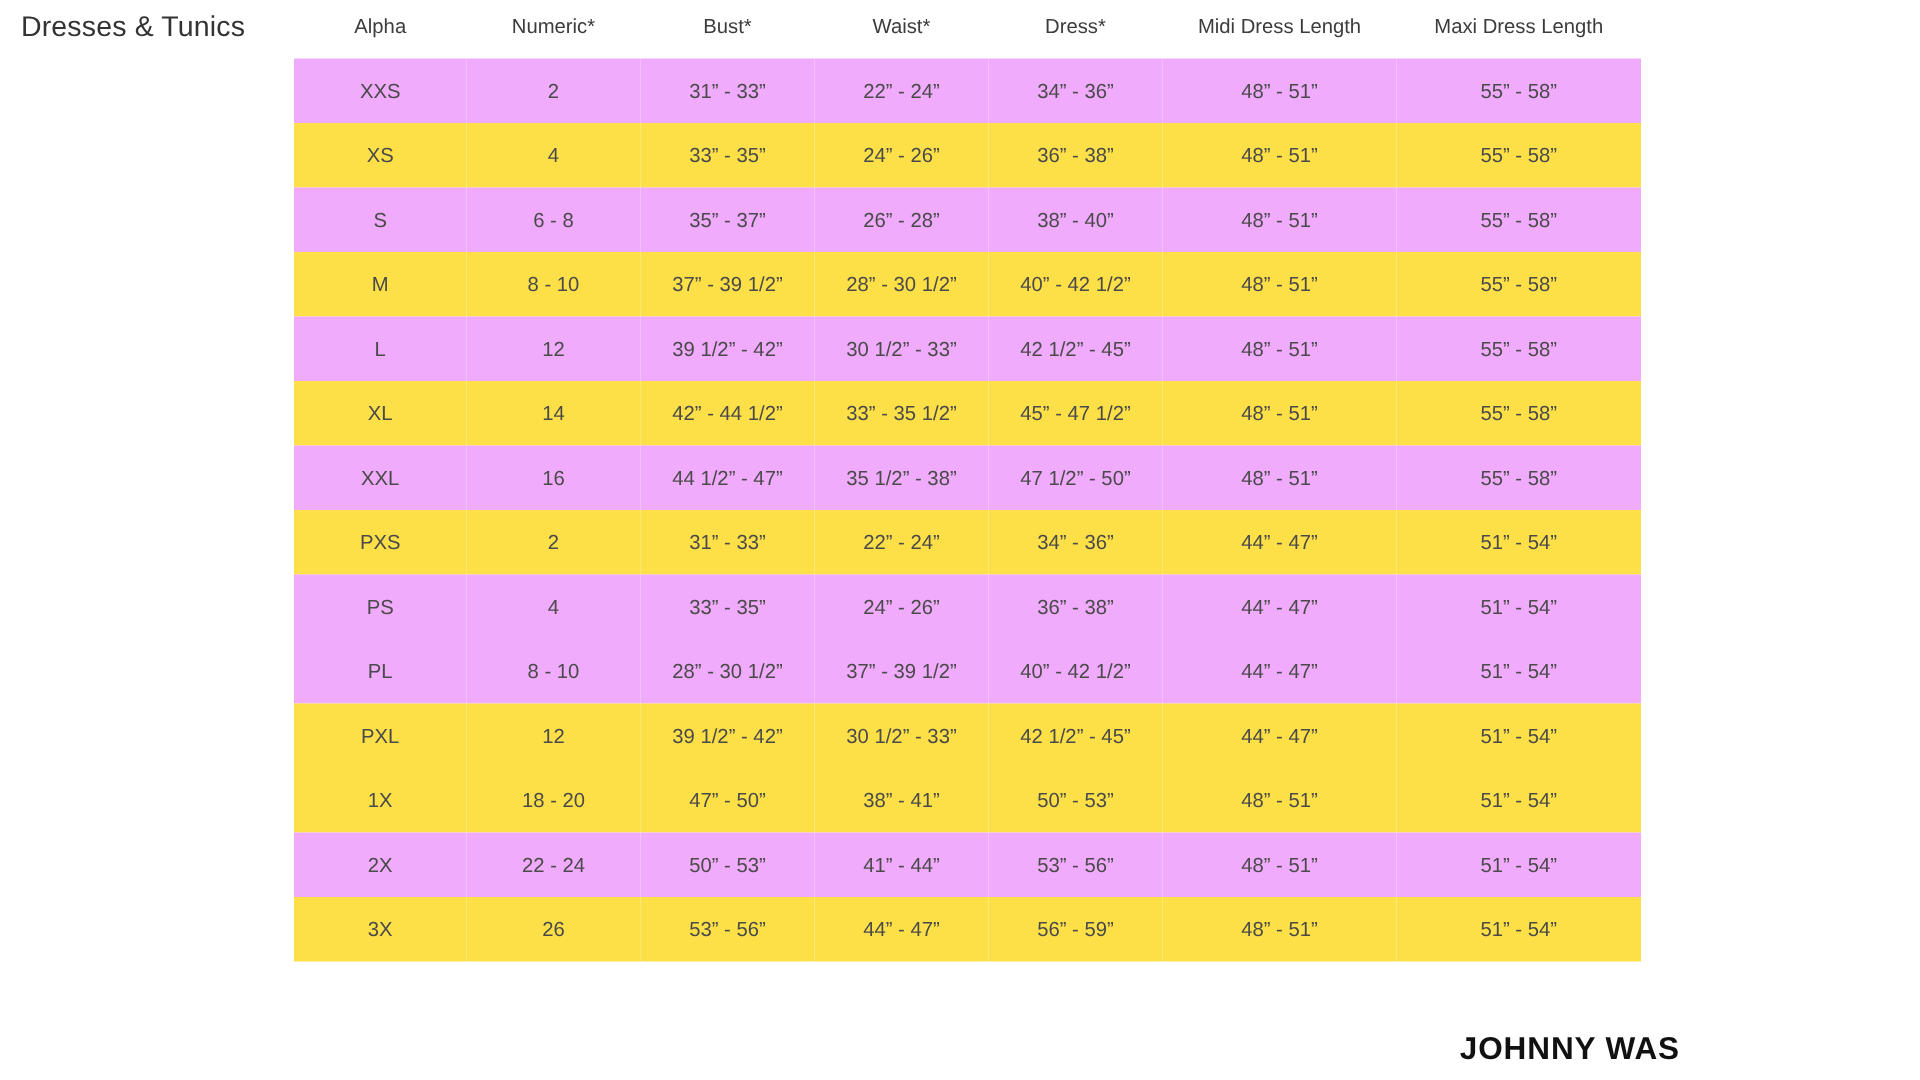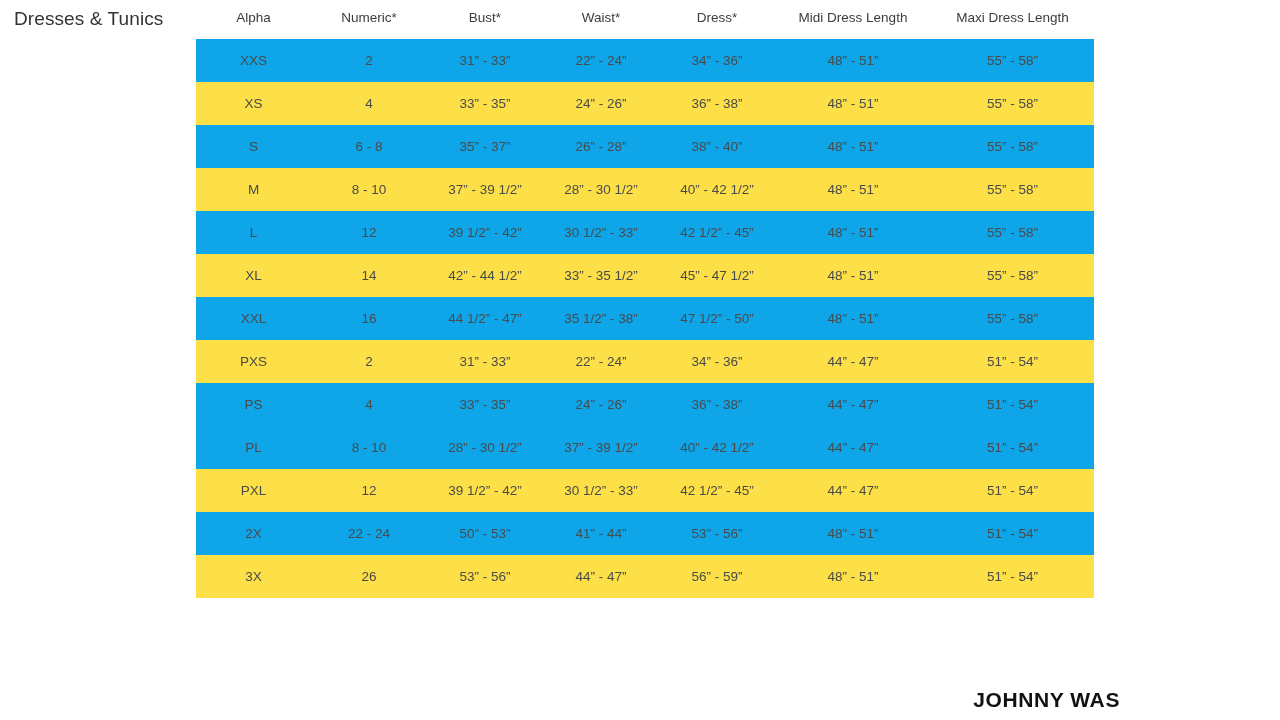--- a/index.html
+++ b/index.html
@@ -51,21 +51,21 @@
   table.size-chart td {
     font-size: 13.5px;
     font-weight: 400;
     color: #4a4a4a;
     text-align: center;
     height: 43px;
     padding: 0;
     white-space: nowrap;
   }
   table.size-chart tbody tr.shaded td {
-    background: #0ea5e9;
+    background: #f0abfc;
   }
   table.size-chart tbody tr.plain td {
     background: #fde047;
   }
   col.c-alpha   { width: 115px; }
   col.c-num     { width: 116px; }
   col.c-bust    { width: 116px; }
   col.c-waist   { width: 116px; }
   col.c-hips    { width: 116px; }
   col.c-midi    { width: 156px; }
@@ -204,20 +204,29 @@
           </tr>
           <tr class="plain">
             <td>PXL</td>
             <td>12</td>
             <td>39 1/2” - 42”</td>
             <td>30 1/2” - 33”</td>
             <td>42 1/2” - 45”</td>
             <td>44” - 47”</td>
             <td>51” - 54”</td>
           </tr>
+          <tr class="plain">
+            <td>1X</td>
+            <td>18 - 20</td>
+            <td>47” - 50”</td>
+            <td>38” - 41”</td>
+            <td>50” - 53”</td>
+            <td>48” - 51”</td>
+            <td>51” - 54”</td>
+          </tr>
           <tr class="shaded">
             <td>2X</td>
             <td>22 - 24</td>
             <td>50” - 53”</td>
             <td>41” - 44”</td>
             <td>53” - 56”</td>
             <td>48” - 51”</td>
             <td>51” - 54”</td>
           </tr>
           <tr class="plain">

